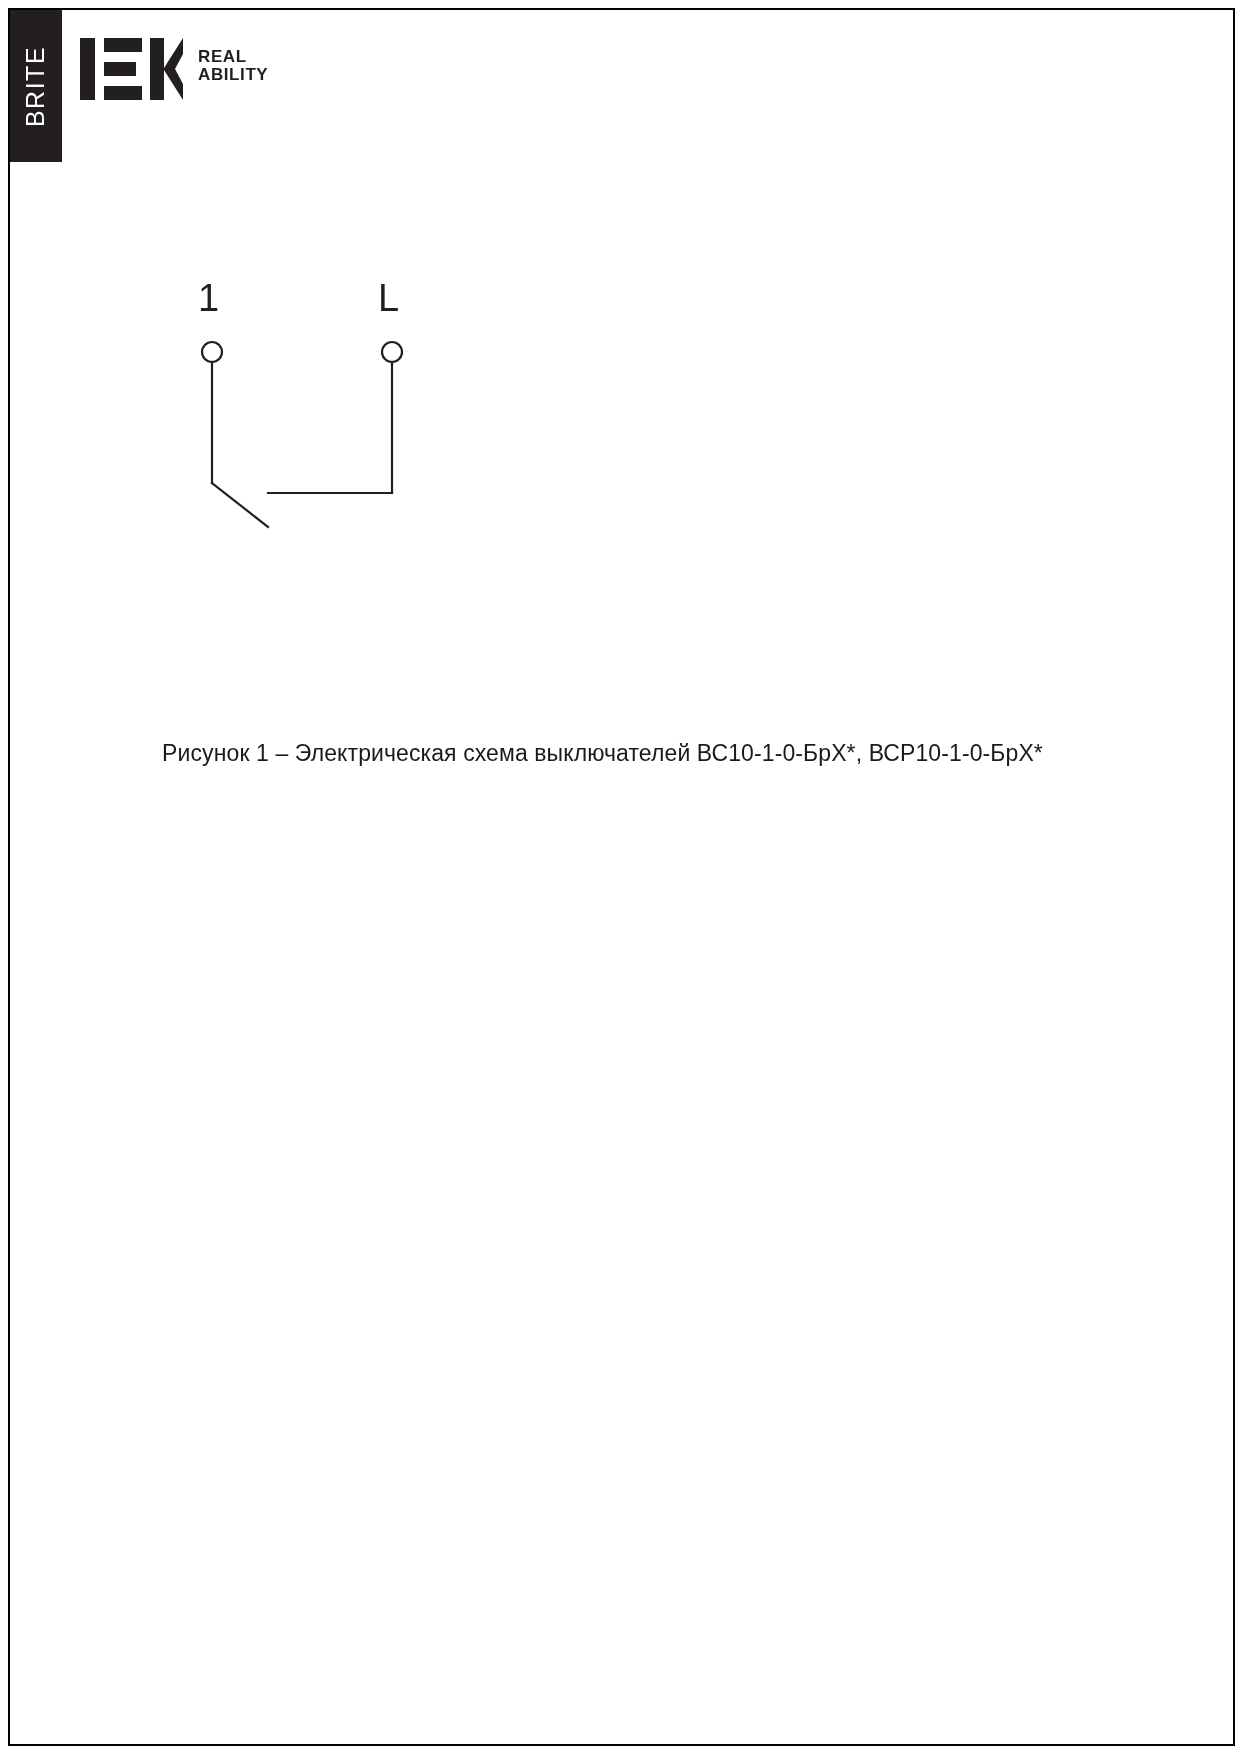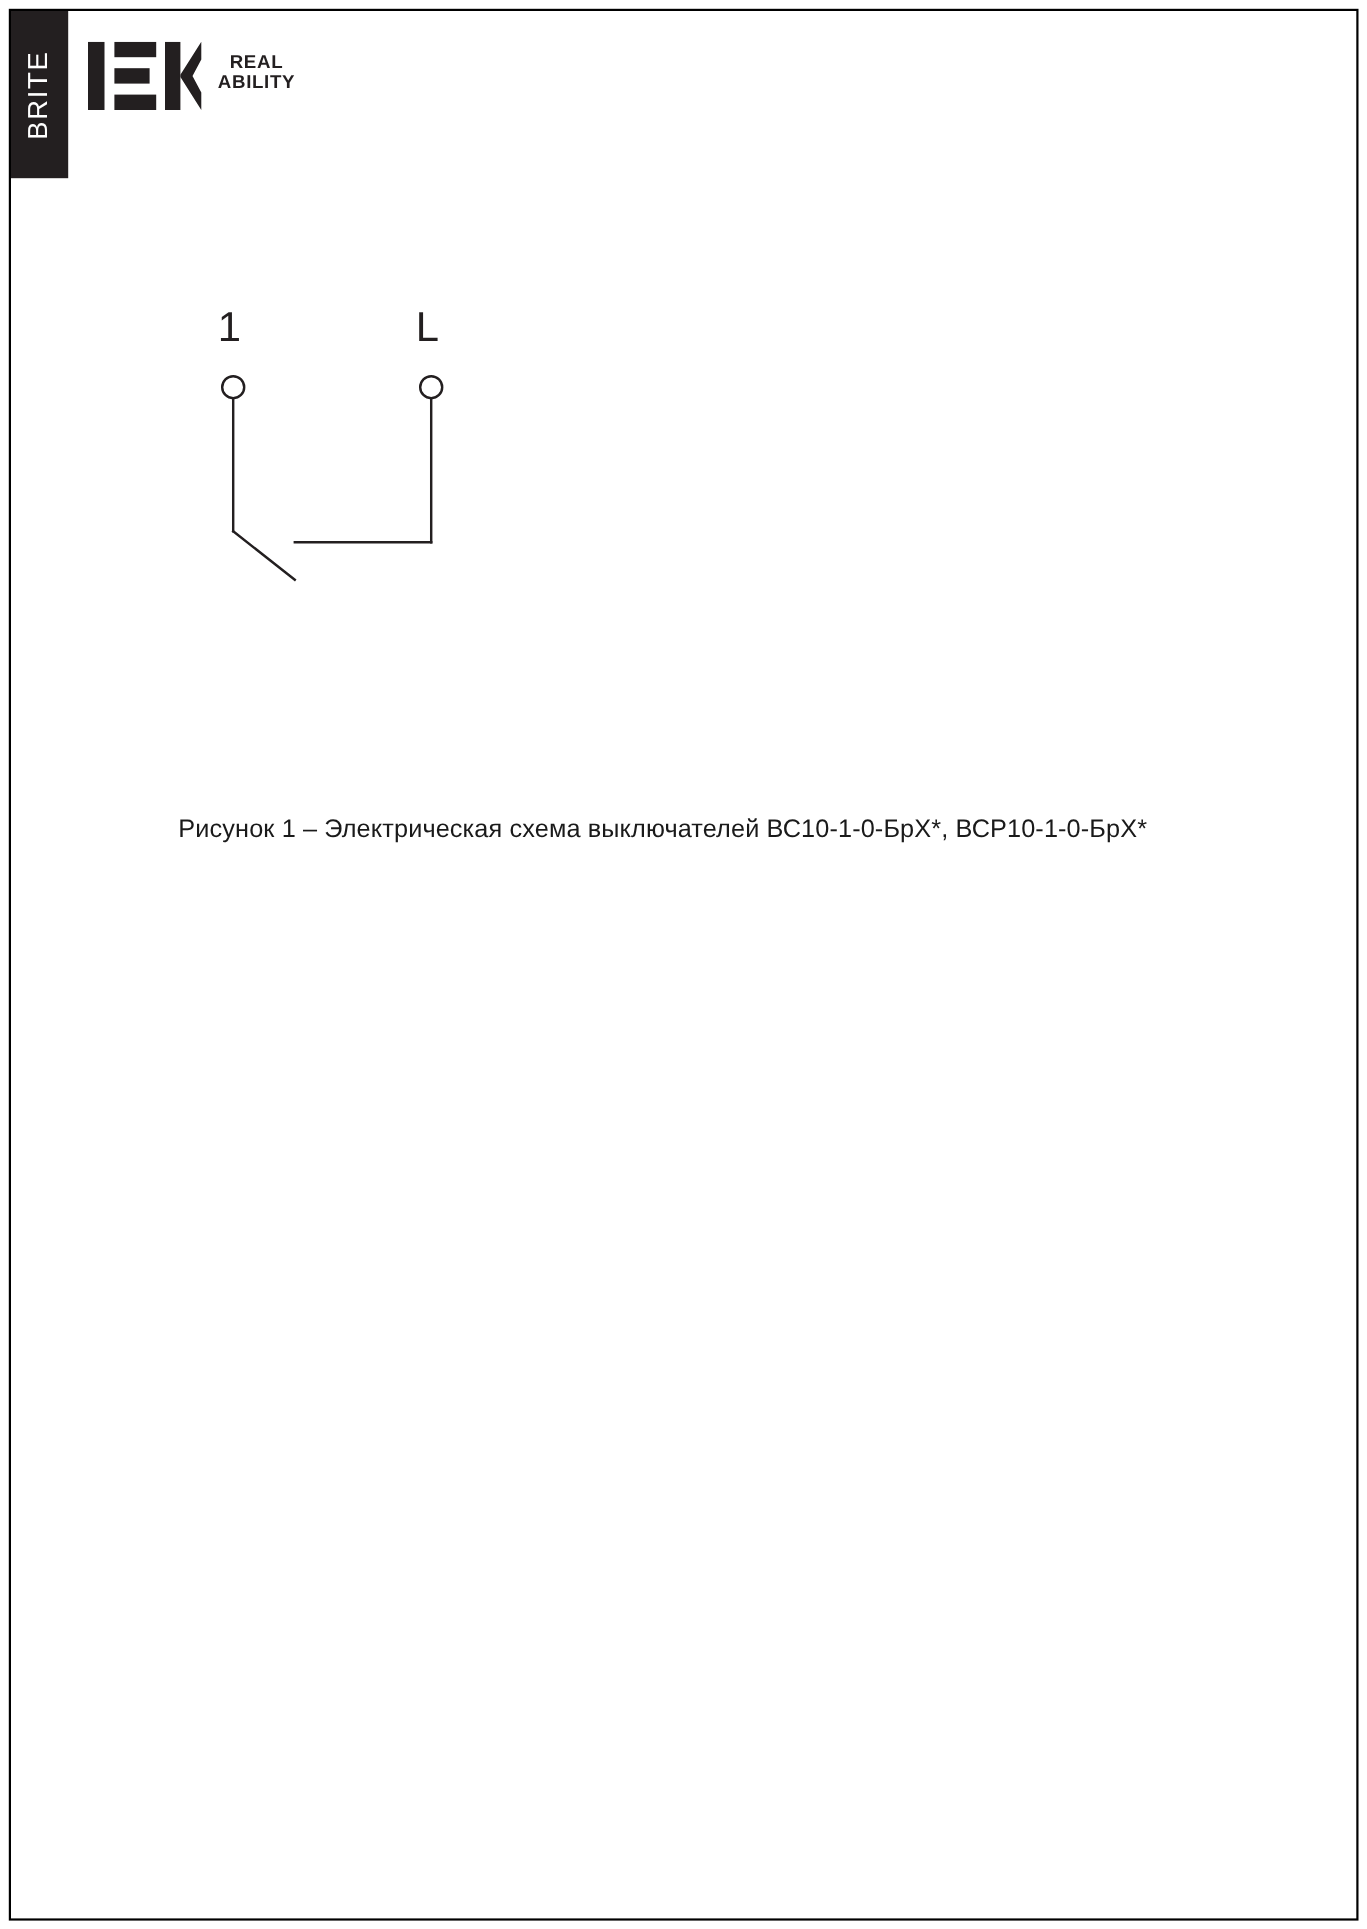--- a/index.html
+++ b/index.html
@@ -53,21 +53,20 @@
     font-family: "Liberation Sans", sans-serif;
   }
   
   .logo-wrap {
     position: absolute;
     left: 80px;
     top: 38px;
     display: flex;
     align-items: flex-start;
     gap: 14px;
-    text-align: center;
   }
   .logo-mark {
     display: block;
   }
   .logo-tagline {
     margin-top: 10px;
     line-height: 1.06;
     font-family: "Liberation Sans", sans-serif;
     font-weight: bold;
     font-size: 17px;

